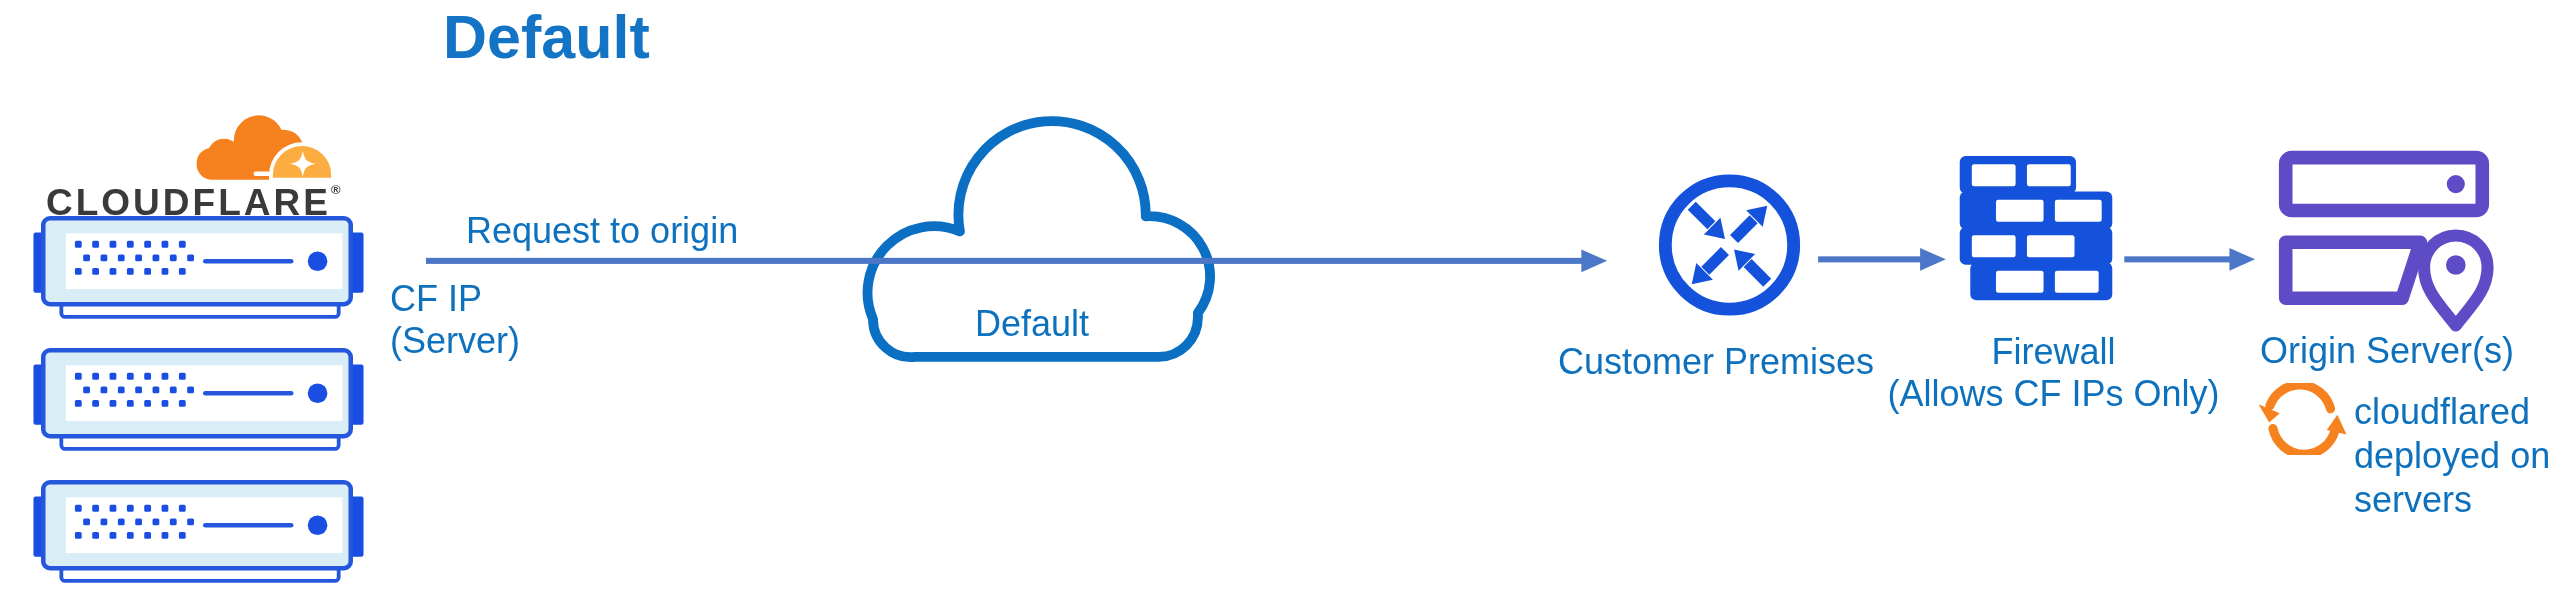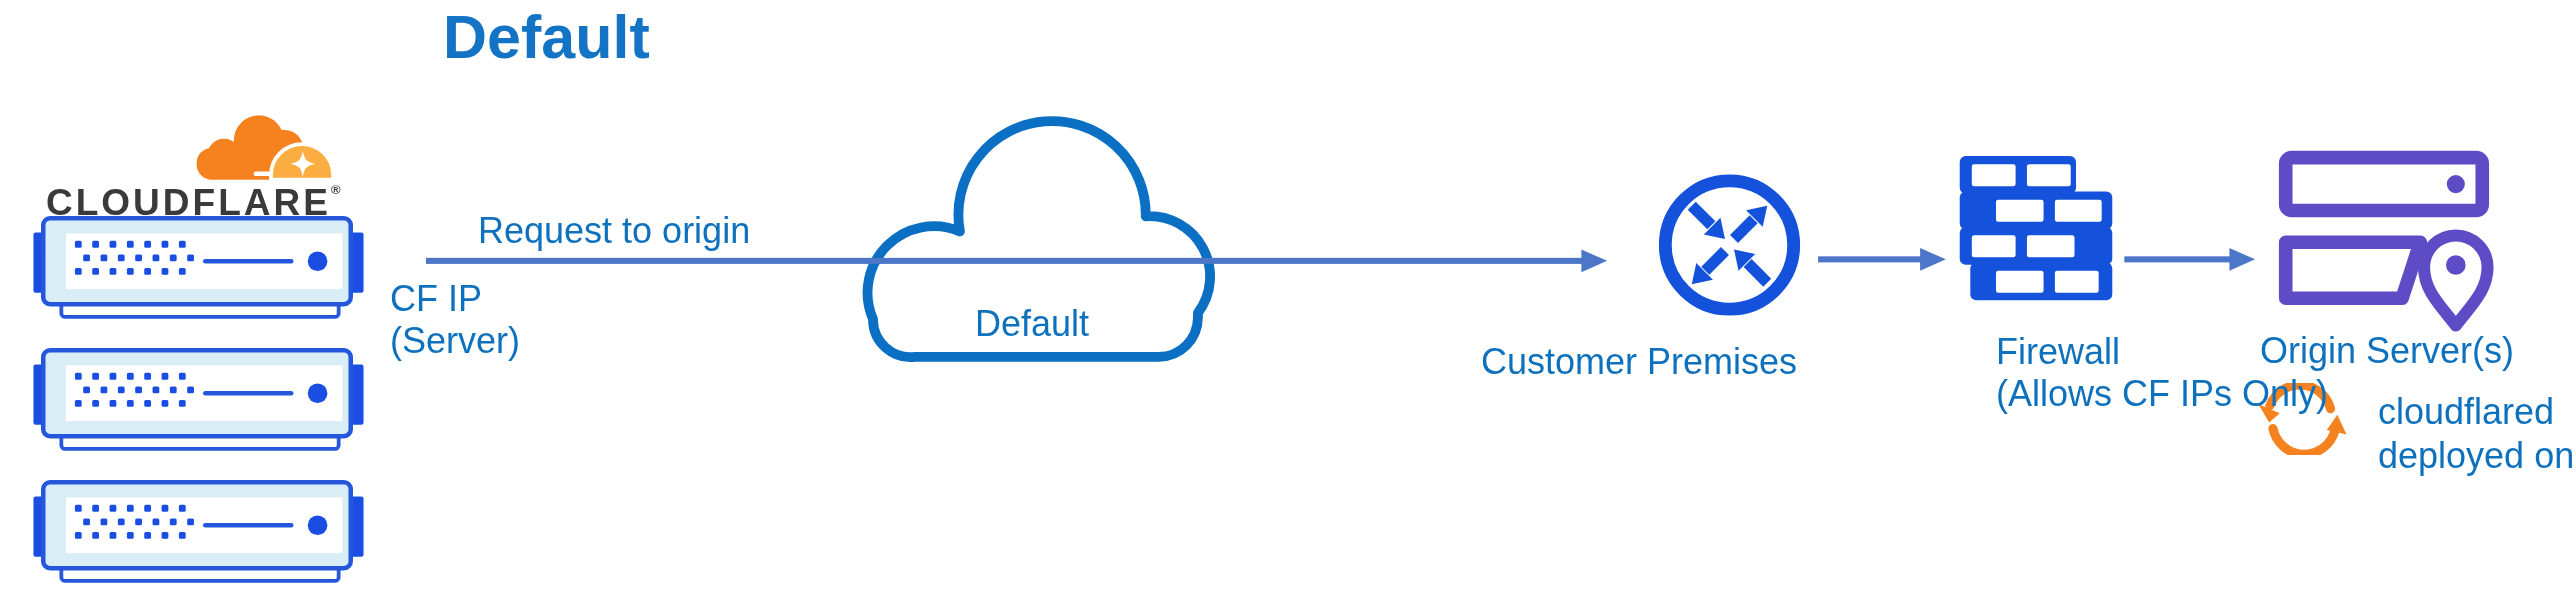--- a/index.html
+++ b/index.html
@@ -11,27 +11,27 @@
   .lbl{color:var(--text-blue,#0E71BD);font-size:36px;line-height:42px;white-space:nowrap;}
   #title{left:443px;top:1.5px;font-size:61px;font-weight:600;color:var(--title-blue,#1373C4);}
   #cf-logo-cloud{left:189px;top:110px;}
   #cf-wordmark{left:46px;top:182px;font-size:37px;font-weight:800;letter-spacing:3px;
     color:var(--wordmark-gray,#3A3A3C);white-space:nowrap;}
   #cf-wordmark sup{font-size:13px;vertical-align:21px;letter-spacing:0;}
   .server{width:333px;height:104px;}
   #server-1{left:32px;top:216px;}
   #server-2{left:32px;top:348px;}
   #server-3{left:32px;top:480px;}
-  #request-label{left:478px;top:210px;}
+  #request-label{left:466px;top:210px;}
   #cfip-label{left:390px;top:278px;}
   #internet-label{left:975px;top:303px;}
-  #cpe-label{left:1481px;top:341px;}
-  #firewall-label{left:1996px;top:331px;width:339px;line-height:42px;}
+  #cpe-label{left:1558px;top:341px;}
+  #firewall-label{left:1884px;top:331px;width:339px;text-align:center;line-height:42px;}
   #origin-label{left:2260px;top:330px;}
-  #cloudflared-label{left:2354px;top:390px;line-height:44px;margin-left:24px;}
+  #cloudflared-label{left:2354px;top:390px;line-height:44px;}
   #internet-cloud{left:826px;top:103px;}
   #arrows-overlay{left:0;top:0;pointer-events:none;}
   #cpe-icon{left:1654px;top:171px;}
   #firewall-icon{left:1958px;top:156px;}
   #origin-icon{left:2272px;top:144px;}
   #sync-icon{left:2257px;top:383px;}
 </style>
 </head>
 <body>
 
@@ -198,16 +198,17 @@
   <div class="abs lbl" id="firewall-label">
     <div>Firewall</div>
     <div>(Allows CF IPs Only)</div>
   </div>
 
   <div class="abs lbl" id="origin-label">Origin Server(s)</div>
 
   <div class="abs lbl" id="cloudflared-label">
     <div>cloudflared</div>
     <div>deployed on</div>
+    <div>servers</div>
   </div>
 
 </div>
 
 
 </body></html>

